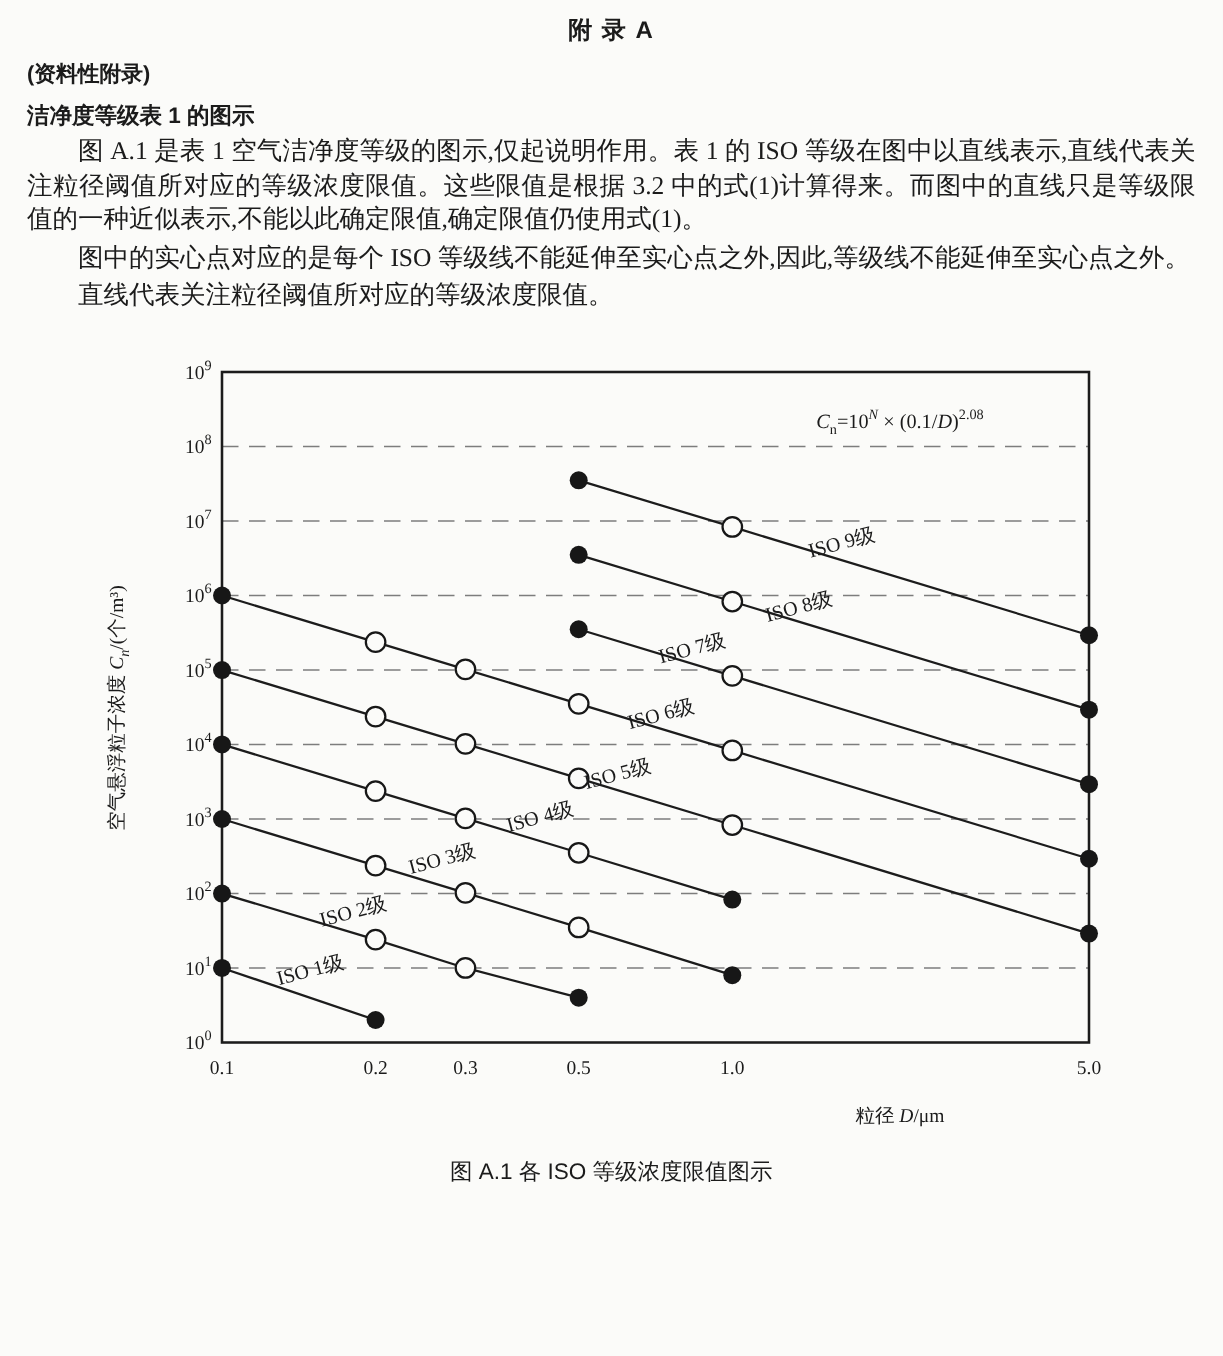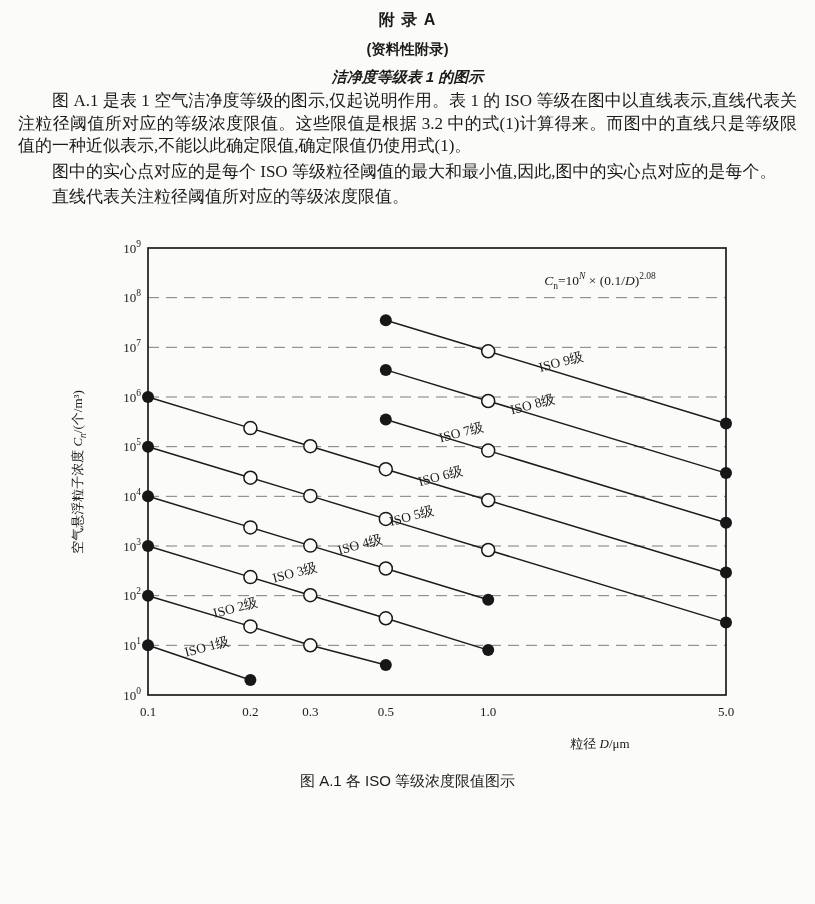--- a/index.html
+++ b/index.html
@@ -16,34 +16,32 @@
 
   .h-title {
     text-align: center;
     font-family: "Liberation Sans", "DejaVu Sans", sans-serif;
     font-weight: bold;
     font-size: 16px;
     margin-top: 2px;
     letter-spacing: 1px;
   }
   .h-sub {
-    text-align: center;
     font-family: "Liberation Sans", "DejaVu Sans", sans-serif;
     font-weight: bold;
     font-size: 14.5px;
     margin-top: 9px;
   }
   .h-sub2 {
-    text-align: center;
+    text-align: left;
     font-family: "Liberation Sans", "DejaVu Sans", sans-serif;
     font-weight: bold;
     font-size: 15px;
     margin-top: 9px;
     margin-bottom: 2px;
-    font-style: italic;
   }
   .body-para {
     font-size: 17px;
     line-height: 22.5px;
     text-align: justify;
     text-indent: 2em;
     margin-top: 3px;
   }
   .chart-wrap {
     margin: 24px -18px 0 -18px;
@@ -84,21 +82,21 @@
 </head>
 <body>
 
 <div class="page">
 
   <div class="h-title">附  录  A</div>
   <div class="h-sub">(资料性附录)</div>
   <div class="h-sub2">洁净度等级表 1 的图示</div>
 
   <p class="body-para">图 A.1 是表 1 空气洁净度等级的图示,仅起说明作用。表 1 的 ISO 等级在图中以直线表示,直线代表关注粒径阈值所对应的等级浓度限值。这些限值是根据 3.2 中的式(1)计算得来。而图中的直线只是等级限值的一种近似表示,不能以此确定限值,确定限值仍使用式(1)。</p>
-  <p class="body-para">图中的实心点对应的是每个 ISO 等级粒径阈值的最大和最小值,因此,图中的实心点对应的是每个。</p>
+  <p class="body-para">图中的实心点对应的是每个 ISO 等级线不能延伸至实心点之外,因此,等级线不能延伸至实心点之外。</p>
   <p class="body-para">直线代表关注粒径阈值所对应的等级浓度限值。</p>
 
   <div class="chart-wrap">
     <svg id="chart-svg" width="815" height="524" viewBox="0 0 815 524">
         <line x1="148" y1="412.3333333333333" x2="726" y2="412.3333333333333" class="grid"></line>
         <line x1="148" y1="362.6666666666667" x2="726" y2="362.6666666666667" class="grid"></line>
         <line x1="148" y1="313" x2="726" y2="313" class="grid"></line>
         <line x1="148" y1="263.33333333333337" x2="726" y2="263.33333333333337" class="grid"></line>
         <line x1="148" y1="213.66666666666669" x2="726" y2="213.66666666666669" class="grid"></line>
         <line x1="148" y1="164" x2="726" y2="164" class="grid"></line>

